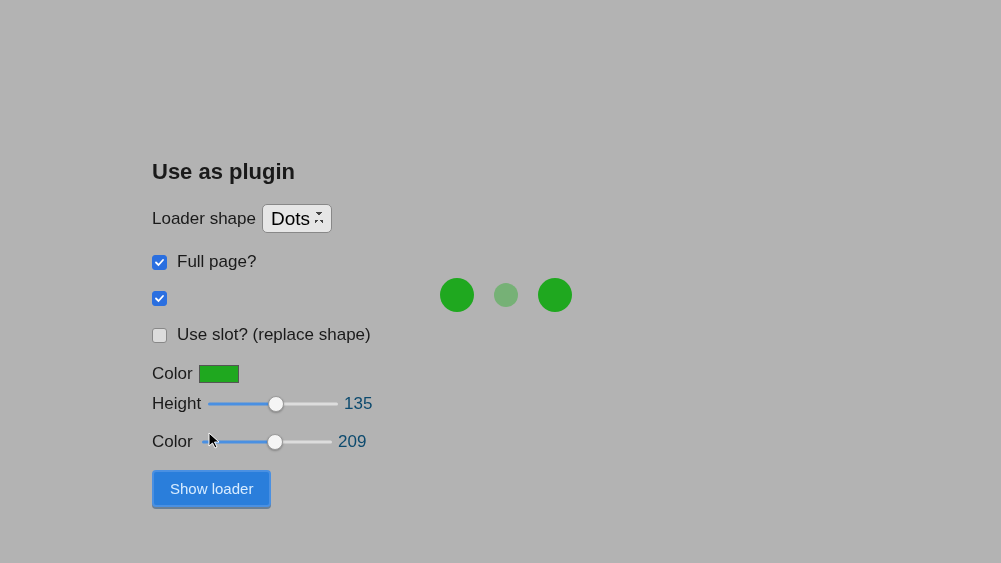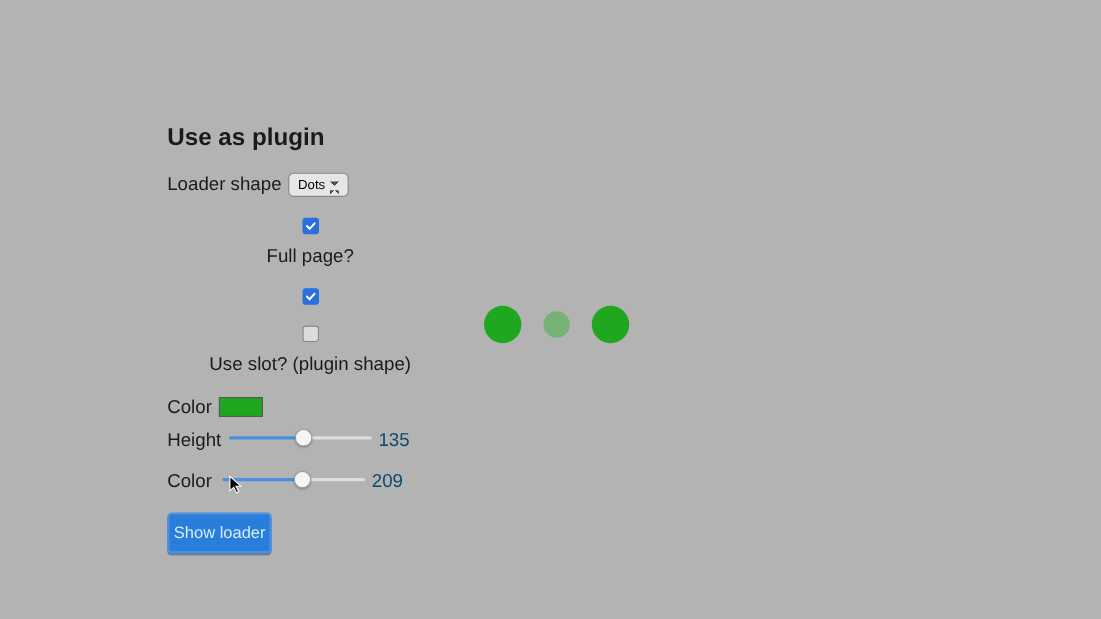--- a/index.html
+++ b/index.html
@@ -16,34 +16,35 @@
   .panel {
     position: absolute;
     left: 152px;
     top: 112px;
     width: 260px;
   }
   .title {
     font-size: 22px;
     font-weight: 700;
     margin-bottom: 18px;
+    margin-top: 47px;
   }
   .row {
     display: flex;
     align-items: center;
     margin-bottom: 8px;
     gap: 6px;
     margin-top: 19px;
   }
-  .row.gap10 { gap: 10px; flex-direction: column; }
+  .row.gap10 { gap: 10px; }
   .label {
     font-size: 17px;
   }
   select {
-    font-size: 12px;
+    font-size: 19px;
     padding: 3px 20px 3px 8px;
     border: 1px solid #888;
     border-radius: 5px;
     background: #e6e6e6;
     appearance: none;
     position: relative;
     background-image:
       linear-gradient(45deg, transparent 50%, #444 50%),
       linear-gradient(135deg, #444 50%, transparent 50%),
       linear-gradient(-45deg, transparent 50%, #444 50%),
@@ -76,21 +77,21 @@
   .checkbox svg { display: block; }
   .color-swatch {
     display: inline-block;
     width: 40px;
     height: 18px;
     border: 1.5px solid #555;
     vertical-align: middle;
   }
   .slider-row {
     display: flex;
-    align-items: flex-start;
+    align-items: center;
     gap: 6px;
     margin-bottom: 18px;
   }
   .slider {
     position: relative;
     width: 130px;
     height: 16px;
   }
   .slider-track {
     position: absolute;
@@ -111,21 +112,21 @@
     border-radius: 50%;
     transform: translate(-50%, -50%);
     box-shadow: 0 1px 2px rgba(0,0,0,0.25);
   }
   .slider-val {
     color: #0c4a6e;
     width: 30px;
   }
   .button {
     display: inline-block;
-    padding: 8px 4px;
+    padding: 8px 16px;
     background: #2a7edb;
     color: #d8ecff;
     font-size: 15px;
     border: 2px solid #4a90e2;
     border-radius: 4px;
     box-shadow: 0 2px 0 rgba(0,50,100,0.4);
     cursor: pointer;
   }
   .loader-preview {
     position: absolute;
@@ -170,21 +171,21 @@
   <div class="row gap10">
     <span class="checkbox checked">
       <svg width="11" height="11" viewBox="0 0 11 11">
           <path d="M2 5.5 L4.5 8 L9 3" stroke="white" stroke-width="1.8" fill="none" stroke-linecap="round"></path>
         </svg>
     </span>
   </div>
 
   <div class="row gap10">
     <span class="checkbox unchecked"></span>
-    <span class="label">Use slot? (plugin shape)</span>
+    <span class="label">Use slot? (replace shape)</span>
   </div>
 
   <div class="row">
     <span class="label">Color</span>
     <span class="color-swatch" style="background:#1fa81f"></span>
   </div>
 
 
   <div class="slider-row" style="margin-top:10px">
     <span class="label" style="width:50px">Height</span>

